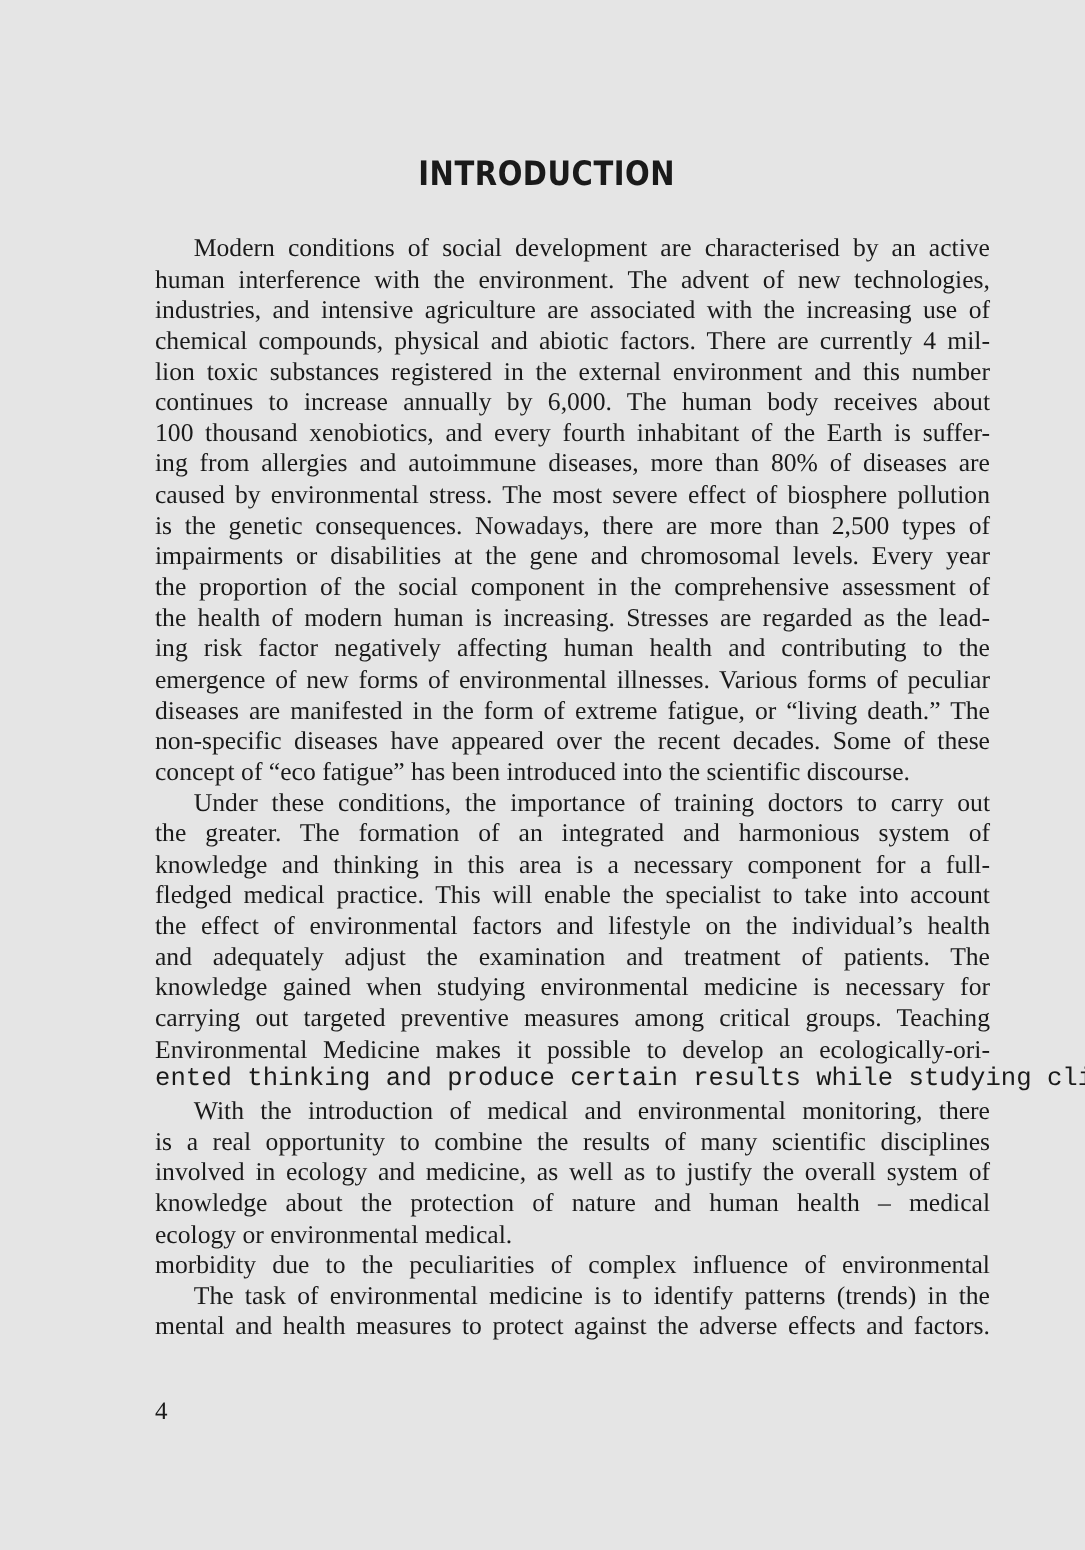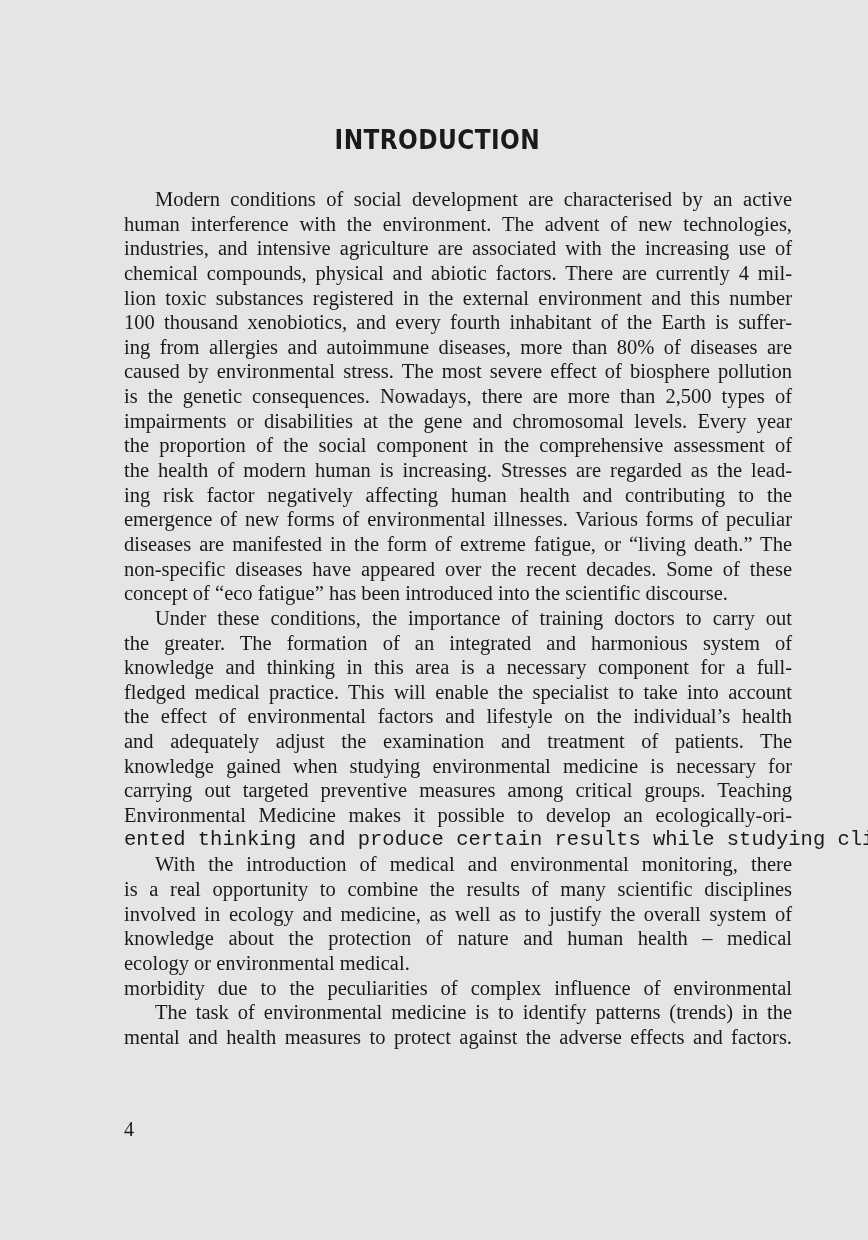--- a/index.html
+++ b/index.html
@@ -76,20 +76,21 @@
   <h1 class="title">INTRODUCTION</h1>
 
   <div class="body-text">
 
     <div>
       <span class="line first">Modern conditions of social development are characterised by an active</span>
       <span class="line">human interference with the environment. The advent of new technologies,</span>
       <span class="line">industries, and intensive agriculture are associated with the increasing use of</span>
       <span class="line">chemical compounds, physical and abiotic factors. There are currently 4 mil-</span>
       <span class="line">lion toxic substances registered in the external environment and this number</span>
+      <span class="line">continues to increase annually by 6,000. The human body receives about</span>
       <span class="line">100 thousand xenobiotics, and every fourth inhabitant of the Earth is suffer-</span>
       <span class="line">ing from allergies and autoimmune diseases, more than 80% of diseases are</span>
       <span class="line">caused by environmental stress. The most severe effect of biosphere pollution</span>
       <span class="line">is the genetic consequences. Nowadays, there are more than 2,500 types of</span>
       <span class="line">impairments or disabilities at the gene and chromosomal levels. Every year</span>
       <span class="line">the proportion of the social component in the comprehensive assessment of</span>
       <span class="line">the health of modern human is increasing. Stresses are regarded as the lead-</span>
       <span class="line">ing risk factor negatively affecting human health and contributing to the</span>
       <span class="line">emergence of new forms of environmental illnesses. Various forms of peculiar</span>
       <span class="line">diseases are manifested in the form of extreme fatigue, or “living death.” The</span>

